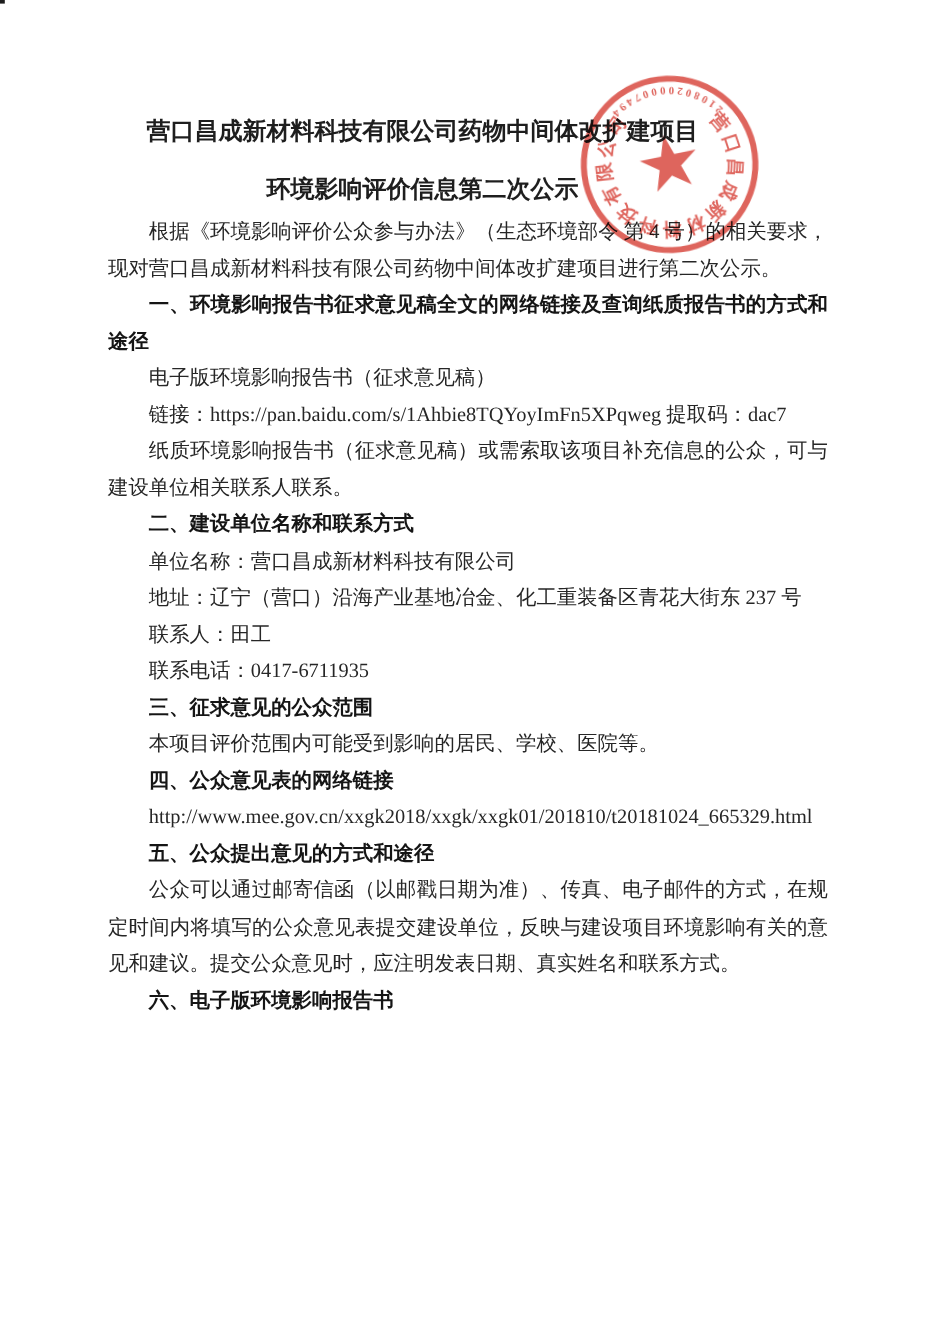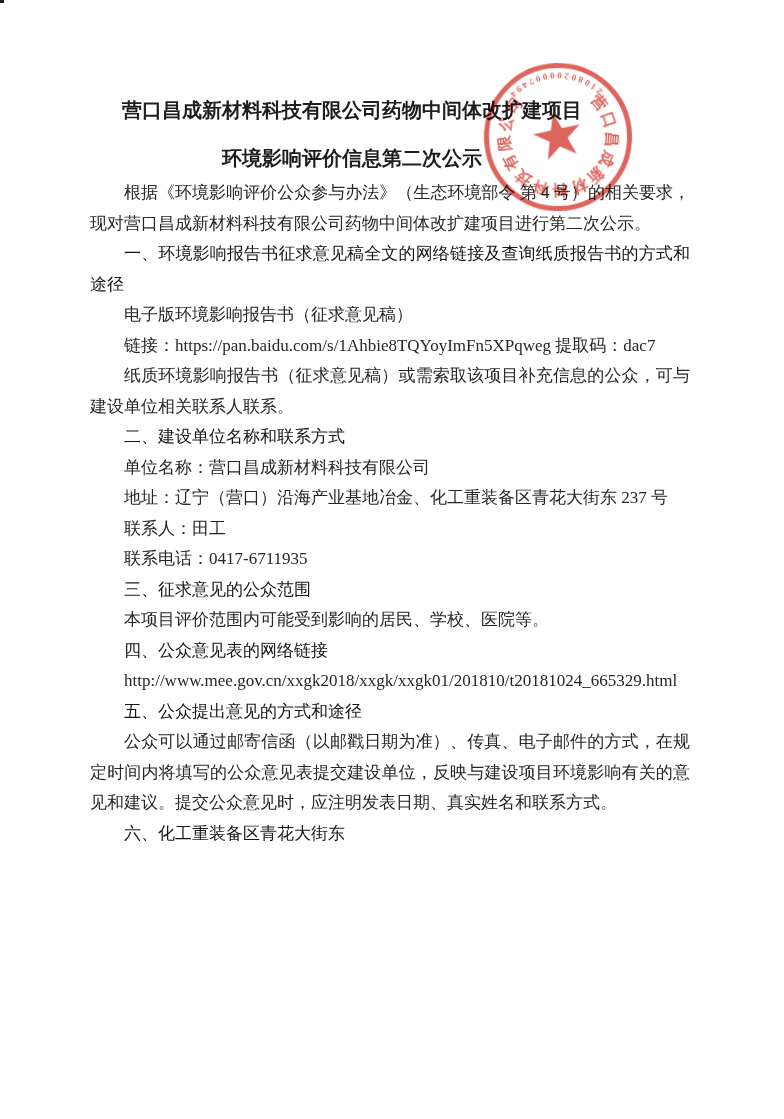--- a/index.html
+++ b/index.html
@@ -8,21 +8,21 @@
     font-family:"Liberation Serif","DejaVu Serif",serif;color:#262626;
   }
   .corner-speck{position:absolute;left:0;top:0;width:4px;height:3px;background:#1c1c1c;}
   .titles{margin-top:96px;text-align:center;transform:translateX(-40px);
     font-family:"Liberation Sans","DejaVu Sans",sans-serif;font-weight:700;color:#1e1e1e;}
   .title-line{font-size:20px;line-height:28px;}
   .title-line + .title-line{margin-top:20px;}
   .doc-body{margin-top:6px;padding-left:90px;padding-right:94px;
     font-size:17px;line-height:30.5px;text-align:justify;}
   .doc-body p{margin:0;text-indent:2em;}
-  .section-heading{margin:0;font-weight:400;color:#151515;text-indent:0;}
+  .section-heading{margin:0;font-weight:700;color:#151515;text-indent:0;}
   .link-line{text-indent:1.1em;font-family:Liberation Serif, serif;}
   .signature-block{padding-right:8px;text-align:right;}
   .signature-block div{line-height:30.5px;}
   
   .seal{
     position:absolute;left:473px;top:52px;width:170px;height:170px;
     transform:rotate(178deg);opacity:0.84;mix-blend-mode:multiply;filter:blur(0.4px);
     pointer-events:none;
   }
 </style>
@@ -52,21 +52,21 @@
 
   <p class="section-heading">三、征求意见的公众范围</p>
   <p>本项目评价范围内可能受到影响的居民、学校、医院等。</p>
 
   <p class="section-heading">四、公众意见表的网络链接</p>
   <p class="link-line">http://www.mee.gov.cn/xxgk2018/xxgk/xxgk01/201810/t20181024_665329.html</p>
 
   <p class="section-heading">五、公众提出意见的方式和途径</p>
   <p>公众可以通过邮寄信函（以邮戳日期为准）、传真、电子邮件的方式，在规定时间内将填写的公众意见表提交建设单位，反映与建设项目环境影响有关的意见和建议。提交公众意见时，应注明发表日期、真实姓名和联系方式。</p>
 
-  <p class="section-heading">六、化工重装备区青花大街东</p>
+  <p class="section-heading">六、电子版环境影响报告书</p>
 
 </div>
 
 <div class="seal" id="seal"><svg viewBox="0 0 170 170" width="170" height="170">
       <circle cx="85" cy="85" r="71.5" fill="none" stroke="#d8473e" stroke-width="5"></circle>
       <polygon points="85.00,60.00 90.64,77.23 108.78,77.27 94.13,87.97 99.69,105.23 85.00,94.60 70.31,105.23 75.87,87.97 61.22,77.27 79.36,77.23" fill="#d8473e" transform="rotate(170 85 85)"></polygon>
       <text x="42.44741930523701" y="118.24571966758555" fill="#d8473e" font-size="15.5" font-weight="600" text-anchor="middle" dominant-baseline="central" font-family="'Liberation Serif','DejaVu Serif',serif" transform="rotate(-128 42.44741930523701 118.24571966758555)">营</text>
       <text x="33.2685663349636" y="100.48737456639887" fill="#d8473e" font-size="15.5" font-weight="600" text-anchor="middle" dominant-baseline="central" font-family="'Liberation Serif','DejaVu Serif',serif" transform="rotate(-106.66666666666667 33.2685663349636 100.48737456639887)">口</text>
       <text x="31.179016045596676" y="80.60663156793566" fill="#d8473e" font-size="15.5" font-weight="600" text-anchor="middle" dominant-baseline="central" font-family="'Liberation Serif','DejaVu Serif',serif" transform="rotate(-85.33333333333334 31.179016045596676 80.60663156793566)">昌</text>
       <text x="36.46512149984498" y="61.327958073389816" fill="#d8473e" font-size="15.5" font-weight="600" text-anchor="middle" dominant-baseline="central" font-family="'Liberation Serif','DejaVu Serif',serif" transform="rotate(-64 36.46512149984498 61.327958073389816)">成</text>

